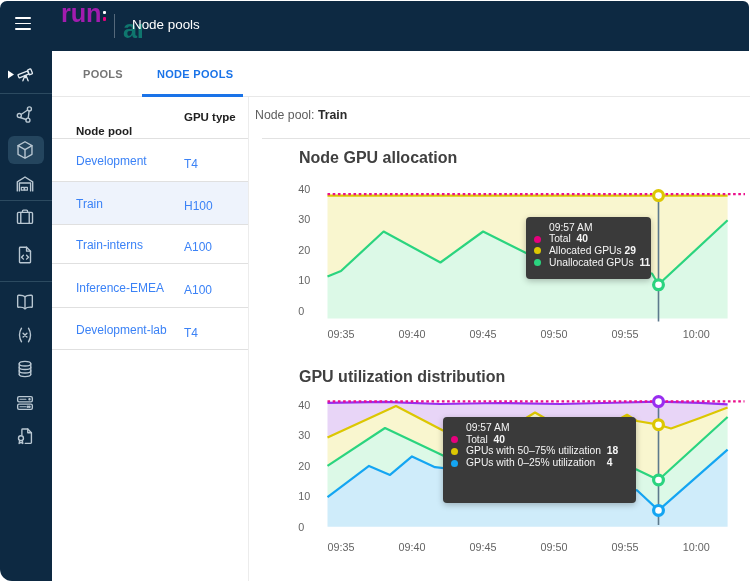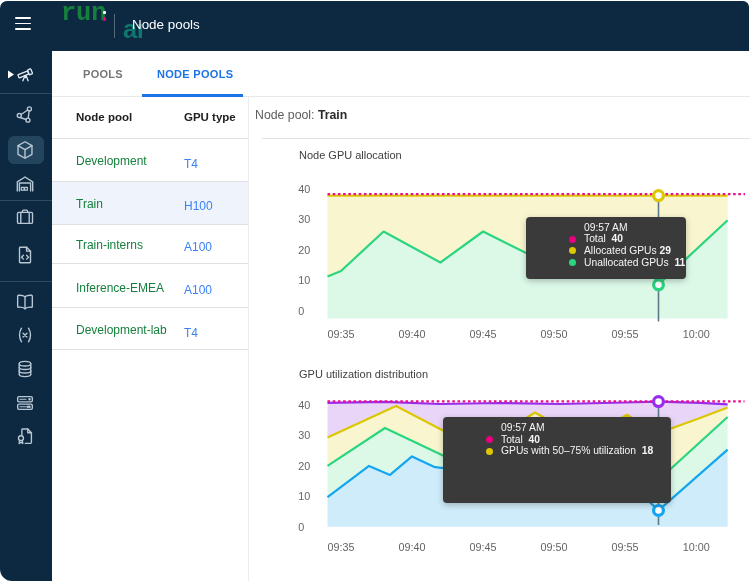--- a/index.html
+++ b/index.html
@@ -2,44 +2,44 @@
 <html><head>
 <meta charset="utf-8">
 <style>
   html,body{margin:0;padding:0;}
   body{width:750px;height:583px;background:#fff;position:relative;overflow:hidden;
        font-family:"Liberation Sans", sans-serif;-webkit-font-smoothing:antialiased;}
   .abs{position:absolute;}
   #header{left:0;top:1px;width:749px;height:50px;background:#0d2942;border-radius:7px 6px 0 0;}
   #sidebar{left:0;top:51px;width:52px;height:530px;background:#0d2942;border-radius:0 0 0 12px;}
   .hline{position:absolute;background:#fff;width:15.5px;height:1.5px;left:15px;border-radius:1px;}
-  #logo1{left:61px;top:-1px;color:#15803d;font-weight:bold;font-size:25.3px;letter-spacing:-0.1px;font-family:Liberation Mono, monospace;}
+  #logo1{left:61px;top:-1px;color:#a21caf;font-weight:bold;font-size:25.3px;letter-spacing:-0.1px;}
   #logo2{left:87px;top:15px;color:#0f766e;font-weight:bold;font-size:25.3px;letter-spacing:-0.4px;margin-left:36px;}
   .dot{position:absolute;width:3.4px;height:3.4px;border-radius:1px;}
   #hdrsep{left:114px;top:14px;width:1px;height:24px;background:#55697b;}
   #hdrtitle{left:132px;top:17px;color:#fff;font-size:13.4px;font-weight:500;letter-spacing:0px;}
   .sdiv{position:absolute;left:0;width:52px;height:1px;background:#2c4a60;}
   #selbg{left:8px;top:136px;width:36px;height:28px;background:#24455e;border-radius:6px;}
   
   #tabline{left:52px;top:96px;width:698px;height:1px;background:#e8e8e8;}
   #tabind{left:141.5px;top:94px;width:101px;height:3px;background:#1a73e8;}
   .tab{position:absolute;top:68px;font-size:11px;font-weight:700;letter-spacing:0.3px;}
   
   .trow{position:absolute;left:52px;width:196px;height:1px;background:#e0e0e0;}
-  .tcell{position:absolute;left:76px;font-size:12px;color:#15803d;}
+  .tcell{position:absolute;left:76px;font-size:12px;color:#3b82f6;}
   .tval{position:absolute;left:184px;font-size:12px;color:#3b82f6;}
   #rowhl{left:52px;top:181px;width:196px;height:43px;background:#eef3fc;}
   #vsep{left:248px;top:97px;width:1px;height:484px;background:#ececec;}
   #paneltitle{left:255px;top:108px;font-size:12.3px;color:#5e5e5e;}
   #paneltitle b{color:#2b2b2b;font-weight:600;}
   #paneldiv{left:262px;top:138px;width:488px;height:1px;background:#e2e2e2;}
-  .ctitle{position:absolute;left:299px;font-size:11px;font-weight:400;color:#404040;}
+  .ctitle{position:absolute;left:299px;font-size:16px;font-weight:700;color:#404040;}
   
   .tip{position:absolute;background:#3a3a3a;border-radius:4px;color:#f5f5f5;
-       font-size:10.3px;box-shadow:0 2px 6px rgba(0,0,0,0.25);padding-left:35px;}
+       font-size:10.3px;box-shadow:0 2px 6px rgba(0,0,0,0.25);}
   .tip .row{position:relative;height:11.7px;line-height:11.7px;white-space:nowrap;}
   .tip .d{display:inline-block;width:7px;height:7px;border-radius:50%;margin:0 8px 0 8px;
           vertical-align:-0.5px;}
   .tip b{font-weight:700;}
 </style>
 </head>
 <body>
   <div id="header" class="abs"></div>
   <div id="sidebar" class="abs"></div>
 
@@ -129,21 +129,21 @@
   <div class="tab" style="left:83px;color:#757575;">POOLS</div>
   <div class="tab" style="left:157px;color:#1a73e8;">NODE POOLS</div>
 
   <div id="rowhl" class="abs"></div>
   <div class="trow" style="top:138px"></div>
   <div class="trow" style="top:181px"></div>
   <div class="trow" style="top:224px"></div>
   <div class="trow" style="top:263px"></div>
   <div class="trow" style="top:307px"></div>
   <div class="trow" style="top:348.5px"></div>
-  <div class="tcell" style="top:111px;font-size:11.5px;font-weight:700;color:#202020;">Node pool</div>
+  <div class="tcell" style="top:125px;font-size:11.5px;font-weight:700;color:#202020;">Node pool</div>
   <div class="tval" style="top:111px;font-size:11.5px;font-weight:700;color:#202020;">GPU type</div>
   <div class="tcell" style="top:154px;">Development</div>
 <div class="tval" style="top:157px;">T4</div>
   <div class="tcell" style="top:197px;">Train</div>
 <div class="tval" style="top:199px;">H100</div>
   <div class="tcell" style="top:238px;">Train-interns</div>
 <div class="tval" style="top:240px;">A100</div>
   <div class="tcell" style="top:281px;">Inference-EMEA</div>
 <div class="tval" style="top:283px;">A100</div>
   <div class="tcell" style="top:323px;">Development-lab</div>
@@ -205,13 +205,14 @@
     <div class="row" style="padding-left:23px;">09:57 AM</div>
     <div class="row"><span class="d" style="background:#e6007d"></span>Total&nbsp;&nbsp;<b>40</b></div>
     <div class="row"><span class="d" style="background:#dcc702"></span>Allocated GPUs <b>29</b></div>
     <div class="row"><span class="d" style="background:#2bd47f"></span>Unallocated GPUs&nbsp; <b>11</b></div>
   </div>
 
   <div class="tip" style="left:443px;top:417px;width:193px;height:81px;padding-top:5px;">
     <div class="row" style="padding-left:23px;">09:57 AM</div>
     <div class="row"><span class="d" style="background:#e6007d"></span>Total&nbsp;&nbsp;<b>40</b></div>
     <div class="row"><span class="d" style="background:#dcc702"></span>GPUs with 50–75% utilization&nbsp; <b>18</b></div>
+    <div class="row"><span class="d" style="background:#14a5f2"></span>GPUs with 0–25% utilization&nbsp;&nbsp;&nbsp; <b>4</b></div>
   </div>
 
 </body></html>

